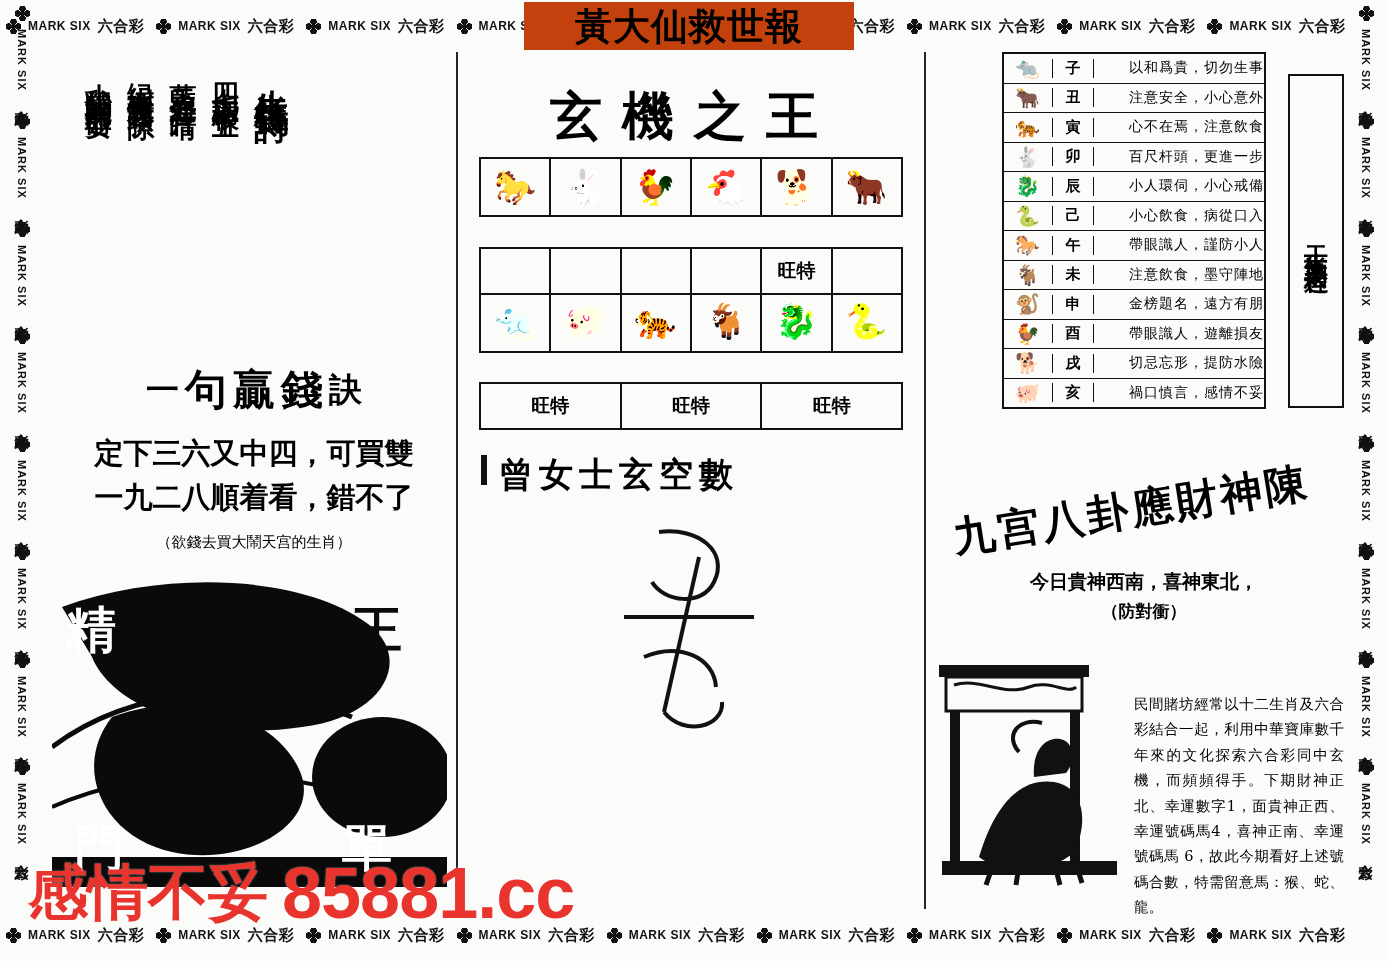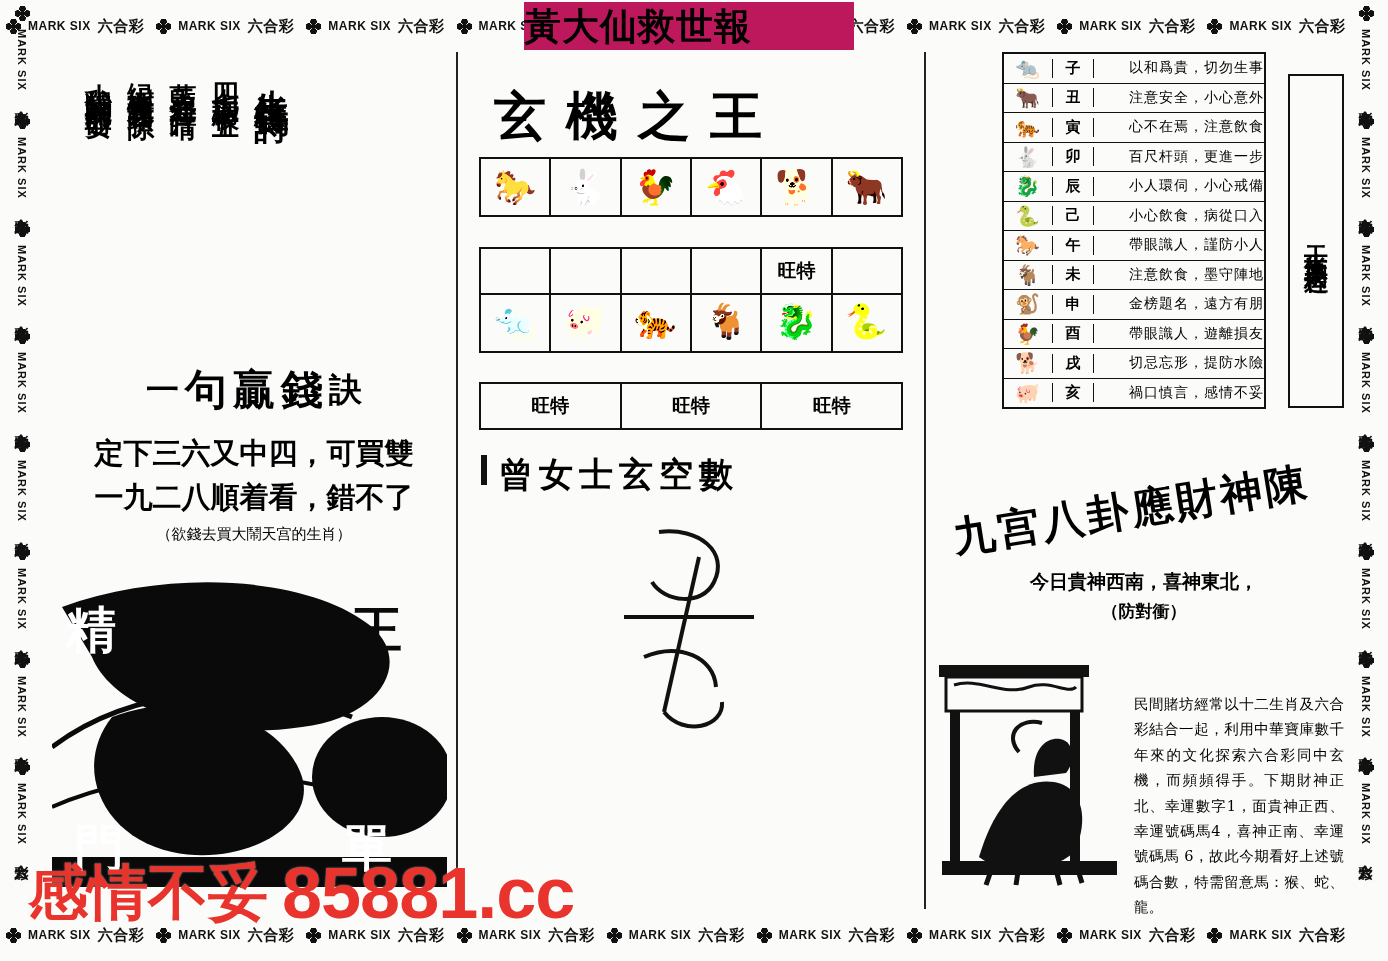--- a/index.html
+++ b/index.html
@@ -51,23 +51,23 @@
   .content{
     position:absolute;left:44px;top:52px;width:1300px;height:857px;
   }
   .divider-v{
     position:absolute;top:0;width:2px;height:100%;
     background:repeating-linear-gradient(to bottom,#222 0 10px,#222 10px 12px);
   }
   .masthead{
     position:absolute;left:480px;top:-50px;width:330px;height:48px;
     font-size:37px;font-weight:bold;letter-spacing:1px;
-    color:#000;
+    text-align:center;color:#000;
     font-family:"DejaVu Serif",serif;
-    background:#be185d;
+    background:#c2410c;
   }
 
   
   .col-left{position:absolute;left:0;top:0;width:410px;height:857px;}
   .vtitle{
     writing-mode:vertical-rl;
     text-orientation:upright;
     font-size:31px;font-weight:bold;letter-spacing:5px;
     line-height:1.05;
   }
@@ -77,36 +77,36 @@
   .slogan{
     position:absolute;left:25px;top:310px;width:370px;height:56px;
     display:flex;align-items:center;justify-content:center;gap:6px;
   }
   .slogan span{font-size:33px;font-weight:bold;}
   .slogan .big{font-size:42px;}
   .verse{
     position:absolute;left:10px;top:380px;width:400px;text-align:center;
     font-size:29px;line-height:1.5;font-weight:bold;
   }
-  .verse small{display:block;font-size:15px;font-weight:normal;margin-top:4px;}
+  .verse small{display:block;font-size:15px;font-weight:normal;margin-top:12px;}
   .art-block{
     position:absolute;left:8px;top:515px;width:395px;height:320px;
     overflow:hidden;
   }
   .art-char{
     position:absolute;color:#fff;font-size:50px;font-weight:bold;
     font-family:"DejaVu Serif",serif;
   }
   .art-char.dark{color:#0a0a0a;}
 
   
   .col-mid{position:absolute;left:420px;top:0;width:455px;height:857px;}
   .mid-title{
     position:absolute;left:30px;top:30px;width:400px;height:62px;
-    text-align:left;font-size:52px;font-weight:bold;letter-spacing:20px;
+    text-align:center;font-size:52px;font-weight:bold;letter-spacing:20px;
   }
   .grid-box{position:absolute;border:2px solid #111;}
   .grid-row{display:flex;height:100%;}
   .cell{
     flex:1;border-right:2px solid #111;display:flex;align-items:center;justify-content:center;
     font-size:19px;font-weight:bold;
   }
   .cell:last-child{border-right:none;}
   .zodiac{font-size:34px;line-height:1;filter:contrast(200%);}
   .sub-title{

